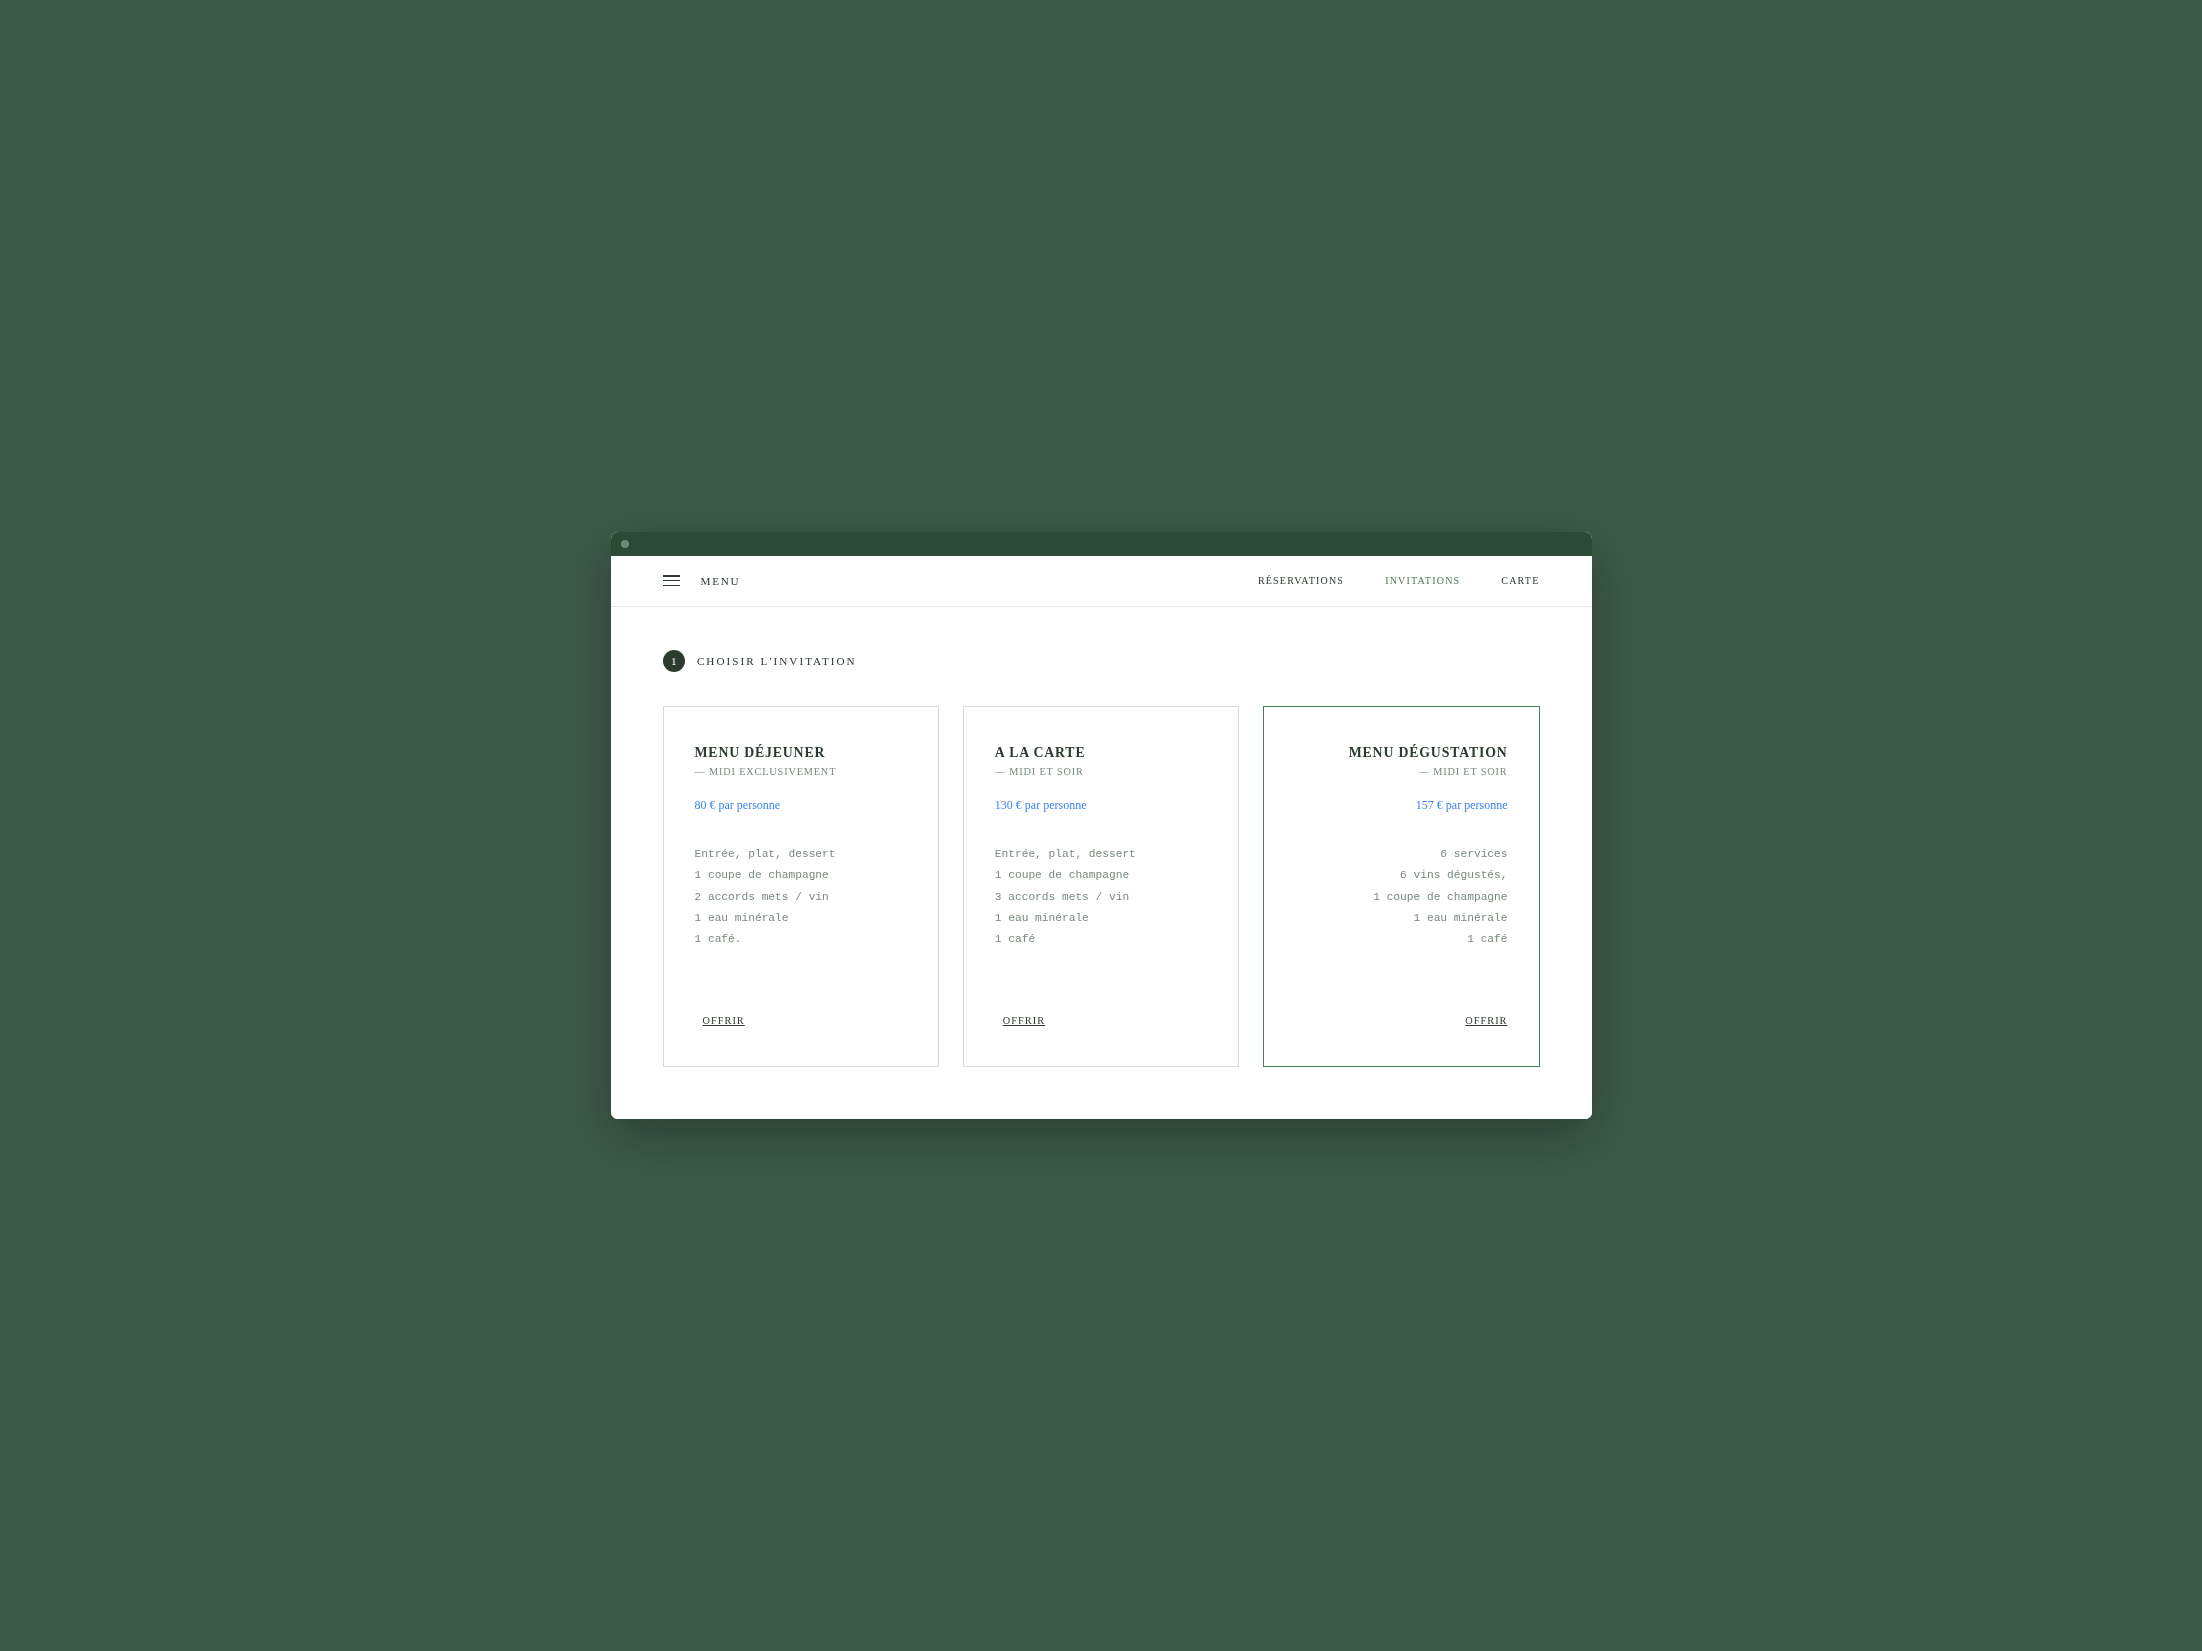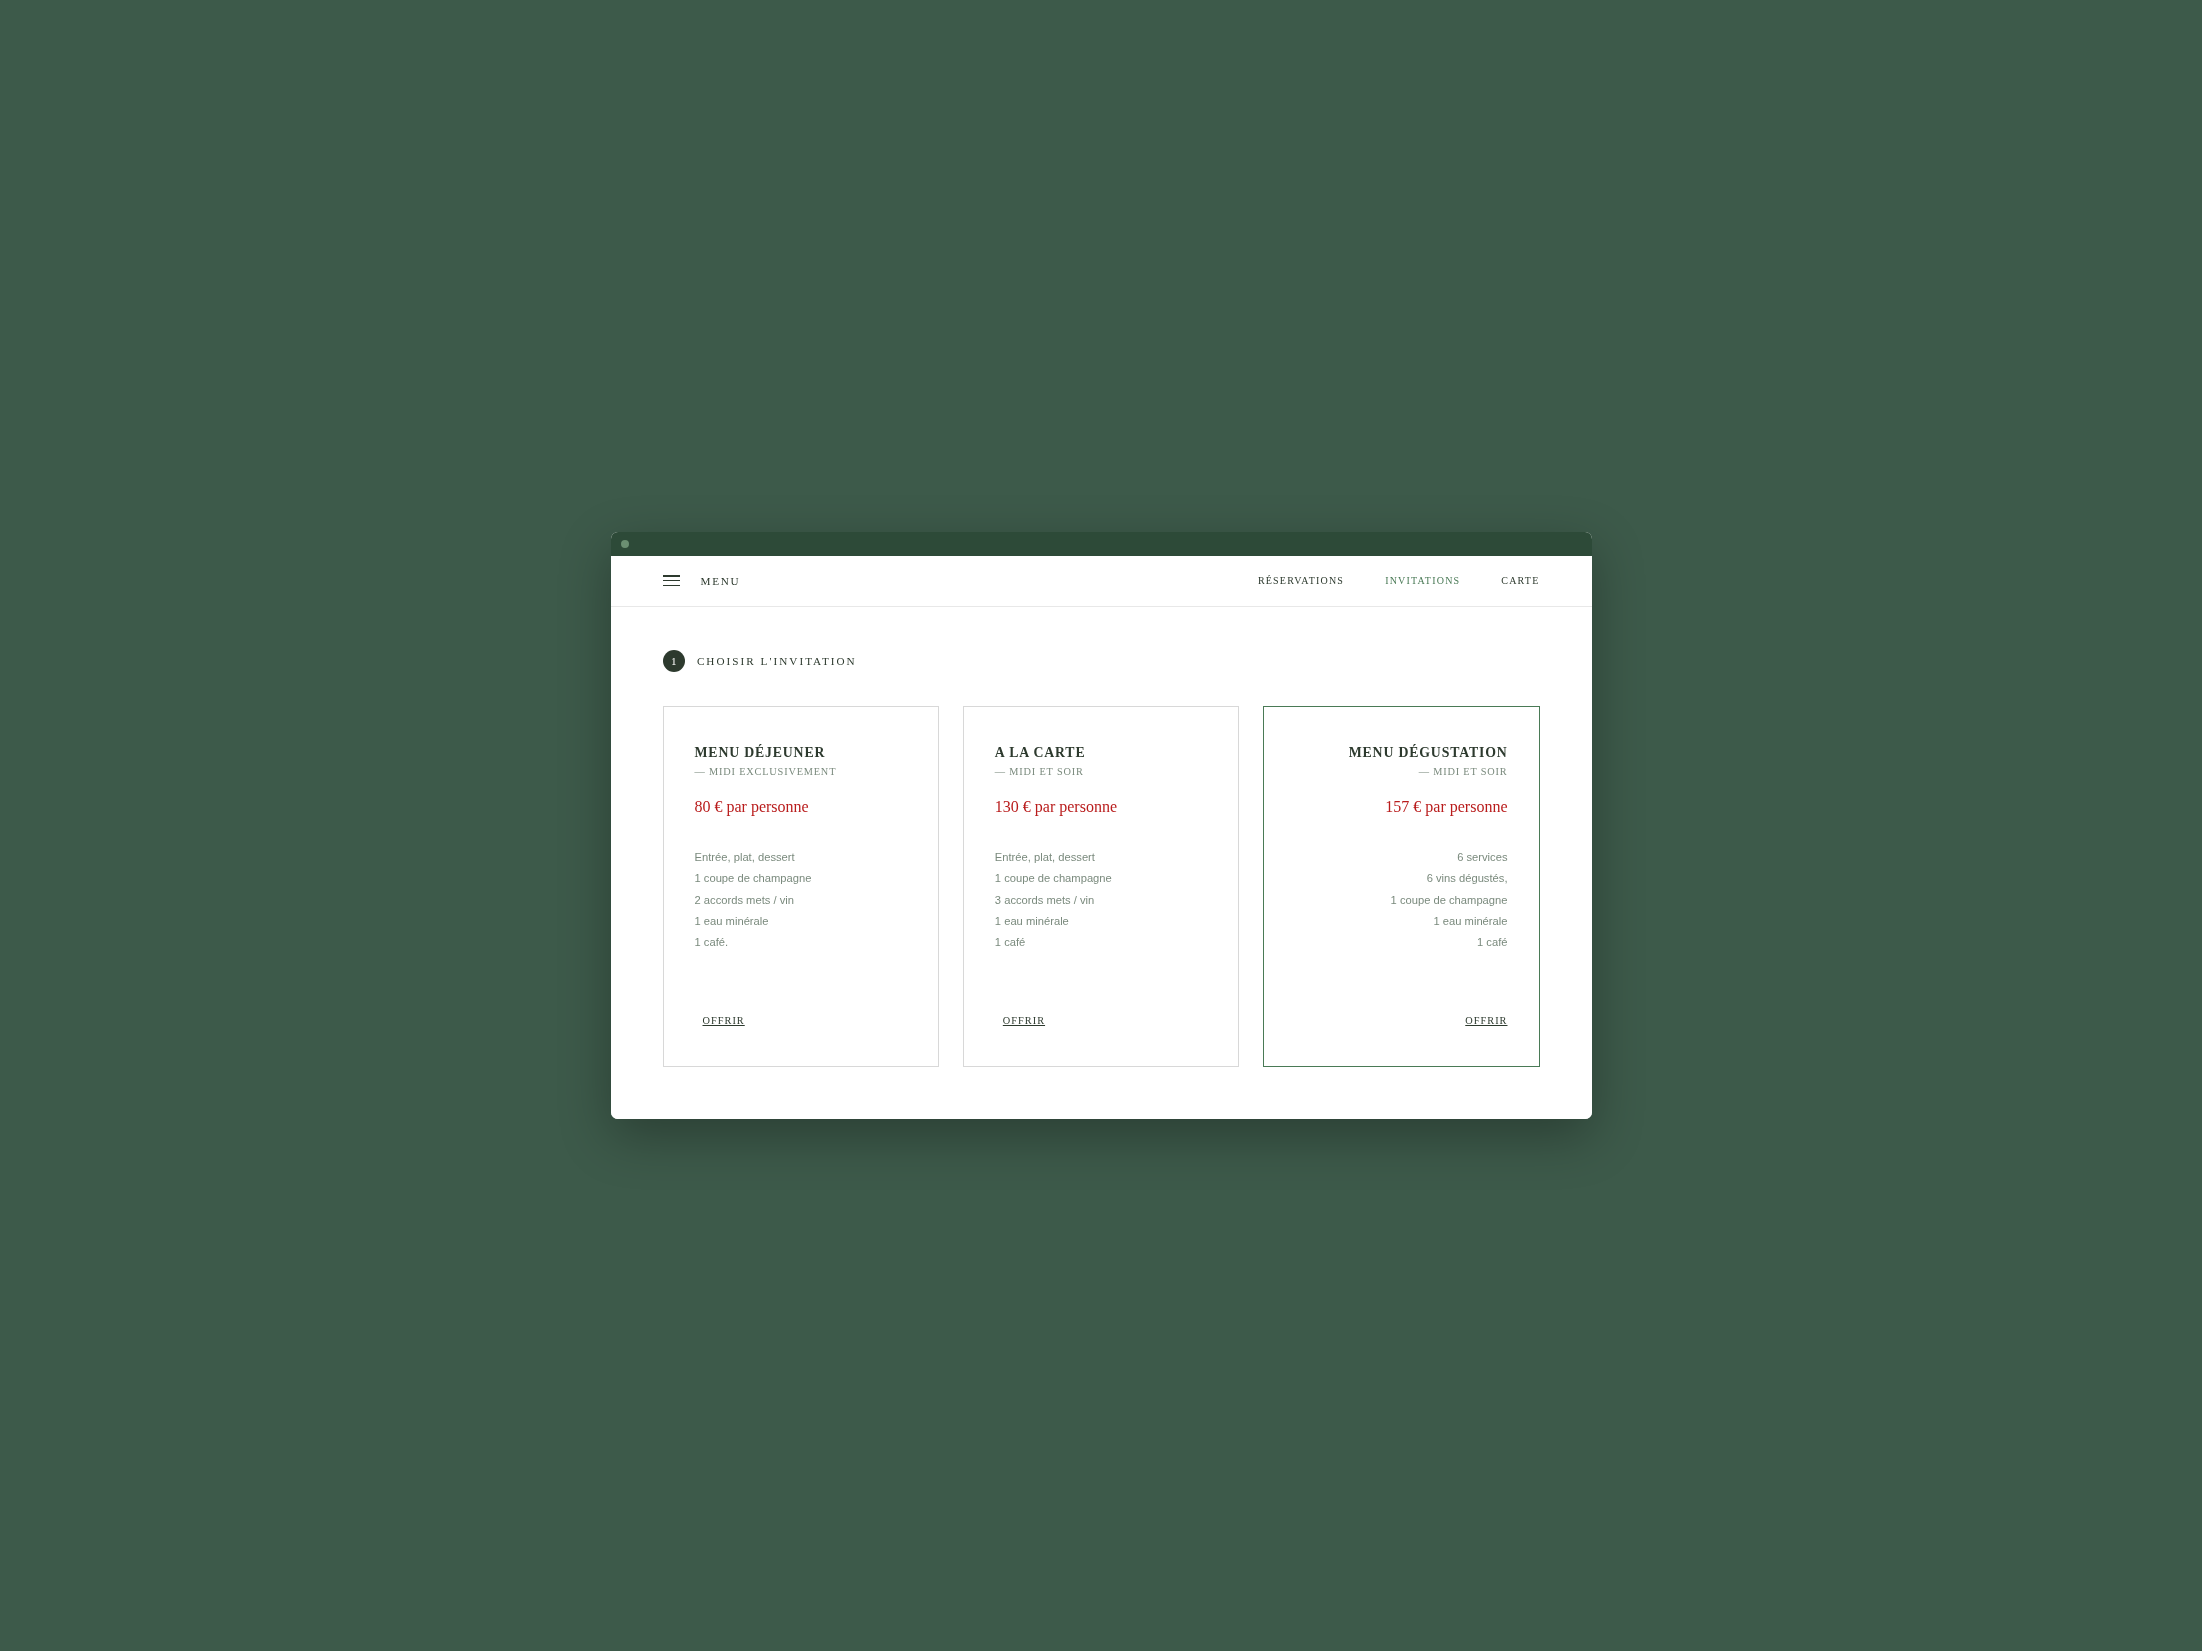--- a/index.html
+++ b/index.html
@@ -168,27 +168,27 @@
       font-family: 'Georgia', serif;
       font-size: 10.3px;
       letter-spacing: 0.08em;
       color: #7a8a7d;
       font-weight: normal;
       margin-bottom: 20.6px;
     }
 
     .card-price {
       font-family: 'Georgia', serif;
-      font-size: 16px;
-      color: #b91c1c;
+      font-size: 12px;
+      color: #3b82f6;
       margin-bottom: 31px;
     }
 
     .card-features {
-      font-family: Liberation Sans, sans-serif;
+      font-family: Liberation Mono, monospace;
       font-size: 11.2px;
       color: #7a8a7d;
       line-height: 1.9;
       flex-grow: 1;
     }
 
     .card-features p {
       margin: 0;
     }
 

